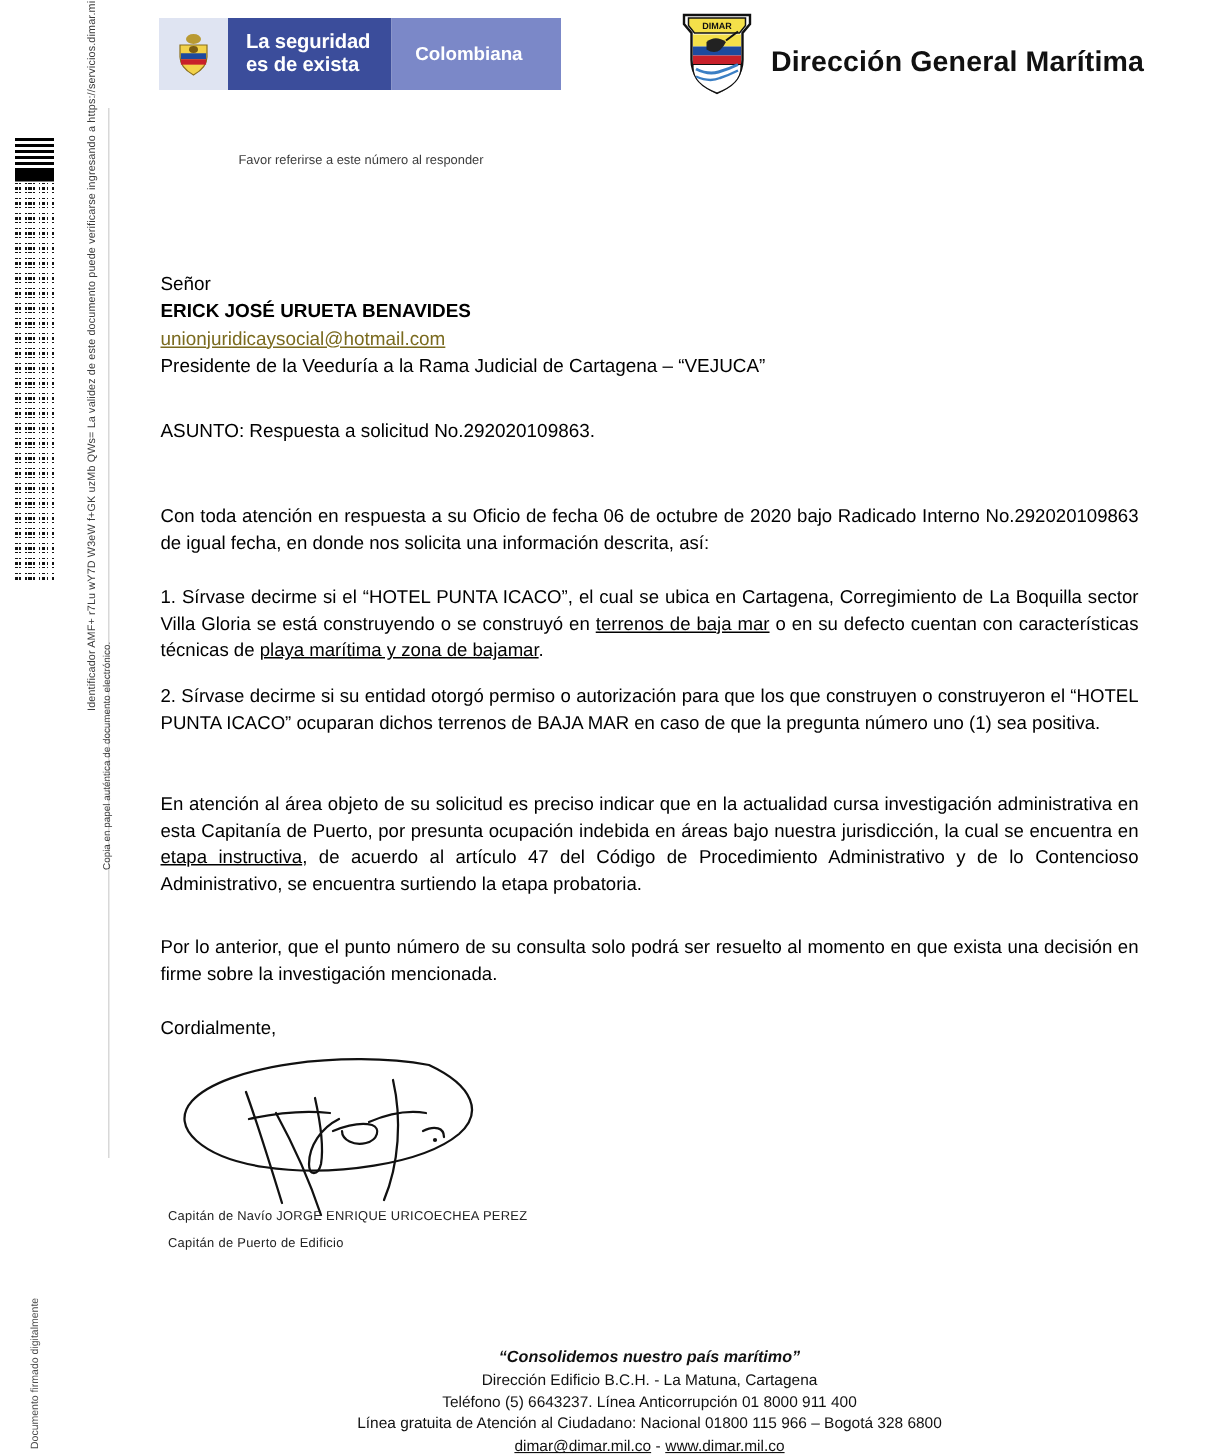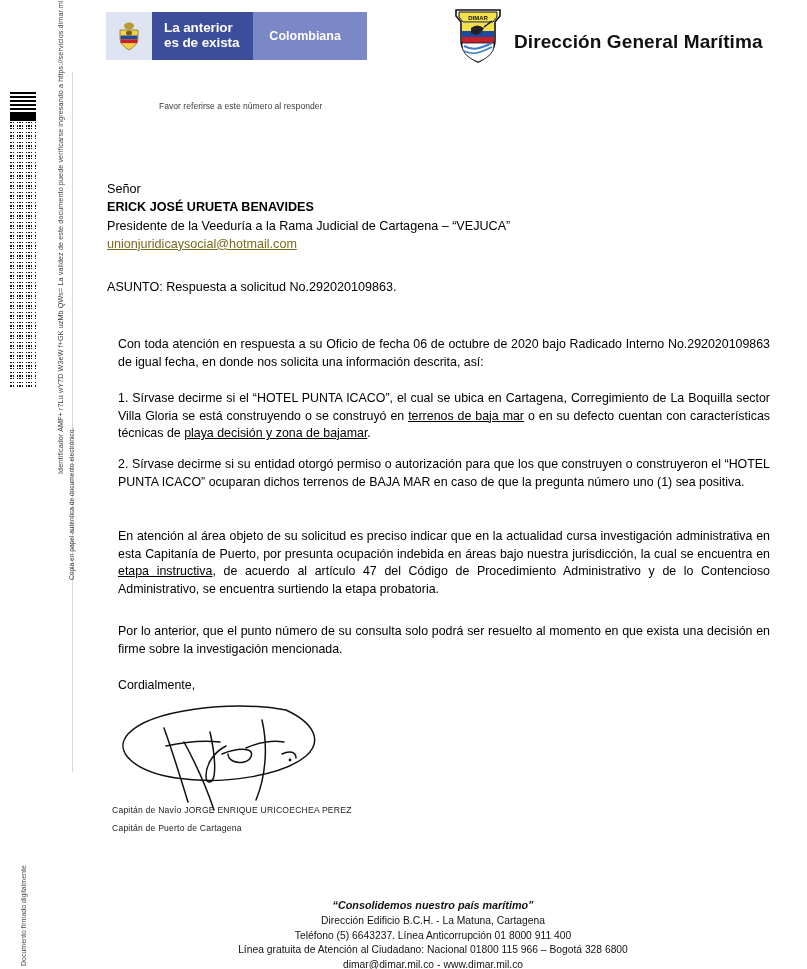--- a/index.html
+++ b/index.html
@@ -211,21 +211,21 @@
 
   .asunto {
     position: absolute;
     top: 281px;
     left: 0;
     font-size: 12.6px;
   }
 
   .para {
     position: absolute;
-    left: 11px;
+    left: 0;
     width: 652px;
     font-size: 12.4px;
     line-height: 1.42;
     text-align: justify;
   }
   .p1 { top: 336px; }
   .p2 { top: 390px; }
   .p3 { top: 456px; }
   .p4 { top: 528px; }
   .p5 { top: 623px; }
@@ -302,21 +302,21 @@
         <svg class="gov-shield" viewBox="0 0 22 30">
           <ellipse cx="11" cy="5" rx="5" ry="3.4" fill="#b99a33"></ellipse>
           <path d="M2 9 h18 v8 q0 7 -9 12 q-9 -5 -9 -12 z" fill="#f2d24a" stroke="#8a6f1c" stroke-width=".8"></path>
           <rect x="2.6" y="14.5" width="16.8" height="4" fill="#1d4a9e"></rect>
           <rect x="2.6" y="18.5" width="16.8" height="3.6" fill="#c8202a"></rect>
           <ellipse cx="11" cy="12" rx="3" ry="2.3" fill="#7a5c12"></ellipse>
         </svg>
       </div>
       <div class="gov-blue">
         <span>
-          <span>La anterior</span><br>
+          <span>La seguridad</span><br>
           <span>es de exista</span>
         </span>
       </div>
       <div class="gov-lightblue">Colombiana</div>
     </div>
 
     <div class="dimar-block">
       <svg class="dimar-crest" viewBox="0 0 54 56">
         <path d="M5 2 h44 v6 l-5 6 v18 q0 14 -17 22 q-17 -8 -17 -22 V14 l-5 -6 z" fill="#ffffff" stroke="#111" stroke-width="1.6"></path>
         <path d="M8 4 h38 v5 l-4 5 H12 l-4 -5 z" fill="#f4e04a" stroke="#111" stroke-width="1"></path>
@@ -338,30 +338,30 @@
 
   <div class="doc">
 
     <div class="meta">
       <div class="meta-refer">Favor referirse a este número al responder</div>
     </div>
 
     <div class="addressee">
       <div>Señor</div>
       <div class="bold">ERICK JOSÉ URUETA BENAVIDES</div>
+      <div><a class="email-link" href="#">unionjuridicaysocial@hotmail.com</a></div>
       <div>Presidente de la Veeduría a la Rama Judicial de Cartagena – “VEJUCA”</div>
-      <div><a class="email-link" href="#">unionjuridicaysocial@hotmail.com</a></div>
     </div>
 
     <div class="asunto">ASUNTO: Respuesta a solicitud No.292020109863.</div>
 
     <div class="para p1">Con toda atención en respuesta a su Oficio de fecha 06 de octubre de 2020 bajo Radicado Interno No.292020109863 de igual fecha, en donde nos solicita una información descrita, así:</div>
 
     <div class="para p2">
-      <span>1. Sírvase decirme si el “HOTEL PUNTA ICACO”, el cual se ubica en Cartagena, Corregimiento de La Boquilla sector Villa Gloria se está construyendo o se construyó en </span><span class="u">terrenos de baja mar</span><span> o en su defecto cuentan con características técnicas de </span><span class="u">playa decisión y zona de bajamar</span><span>.</span>
+      <span>1. Sírvase decirme si el “HOTEL PUNTA ICACO”, el cual se ubica en Cartagena, Corregimiento de La Boquilla sector Villa Gloria se está construyendo o se construyó en </span><span class="u">terrenos de baja mar</span><span> o en su defecto cuentan con características técnicas de </span><span class="u">playa marítima y zona de bajamar</span><span>.</span>
     </div>
 
     <div class="para p3">2. Sírvase decirme si su entidad otorgó permiso o autorización para que los que construyen o construyeron el “HOTEL PUNTA ICACO” ocuparan dichos terrenos de BAJA MAR en caso de que la pregunta número uno (1) sea positiva.</div>
 
     <div class="para p4">
       <span>En atención al área objeto de su solicitud es preciso indicar que en la actualidad cursa investigación administrativa en esta Capitanía de Puerto, por presunta ocupación indebida en áreas bajo nuestra jurisdicción, la cual se encuentra en </span><span class="u">etapa instructiva</span><span>, de acuerdo al artículo 47 del Código de Procedimiento Administrativo y de lo Contencioso Administrativo, se encuentra surtiendo la etapa probatoria.</span>
     </div>
 
     <div class="para p5">Por lo anterior, que el punto número de su consulta solo podrá ser resuelto al momento en que exista una decisión en firme sobre la investigación mencionada.</div>
 
@@ -378,21 +378,21 @@
         <path d="M100 34 C104 52, 106 66, 104 78 C102 86, 96 86, 96 78 C96 66, 104 54, 116 48"></path>
         <path d="M112 56 C122 52, 130 50, 138 52 C144 54, 142 62, 134 64 C126 66, 118 62, 118 56"></path>
         <path d="M152 22 C158 48, 156 78, 146 102"></path>
         <path d="M136 50 C150 44, 162 42, 174 44"></path>
         <path d="M172 56 C180 52, 186 54, 186 60"></path>
         <circle cx="180" cy="62" r="1.4" fill="#111" stroke="none"></circle>
       </g>
     </svg>
   </div>
   <div class="sig-name">Capitán de Navío JORGE ENRIQUE URICOECHEA PEREZ</div>
-  <div class="sig-role">Capitán de Puerto de Cartagena</div>
+  <div class="sig-role">Capitán de Puerto de Edificio</div>
 
   <div class="footer">
     <div class="footer-slogan">“Consolidemos nuestro país marítimo”</div>
     <div>Dirección Edificio B.C.H. - La Matuna, Cartagena</div>
     <div>Teléfono (5) 6643237. Línea Anticorrupción 01 8000 911 400</div>
     <div>Línea gratuita de Atención al Ciudadano: Nacional 01800 115 966 – Bogotá 328 6800</div>
     <div>
       <a class="footer-link" href="#">dimar@dimar.mil.co</a><span class="footer-sep">-</span><a class="footer-link" href="#">www.dimar.mil.co</a>
     </div>
   </div>

